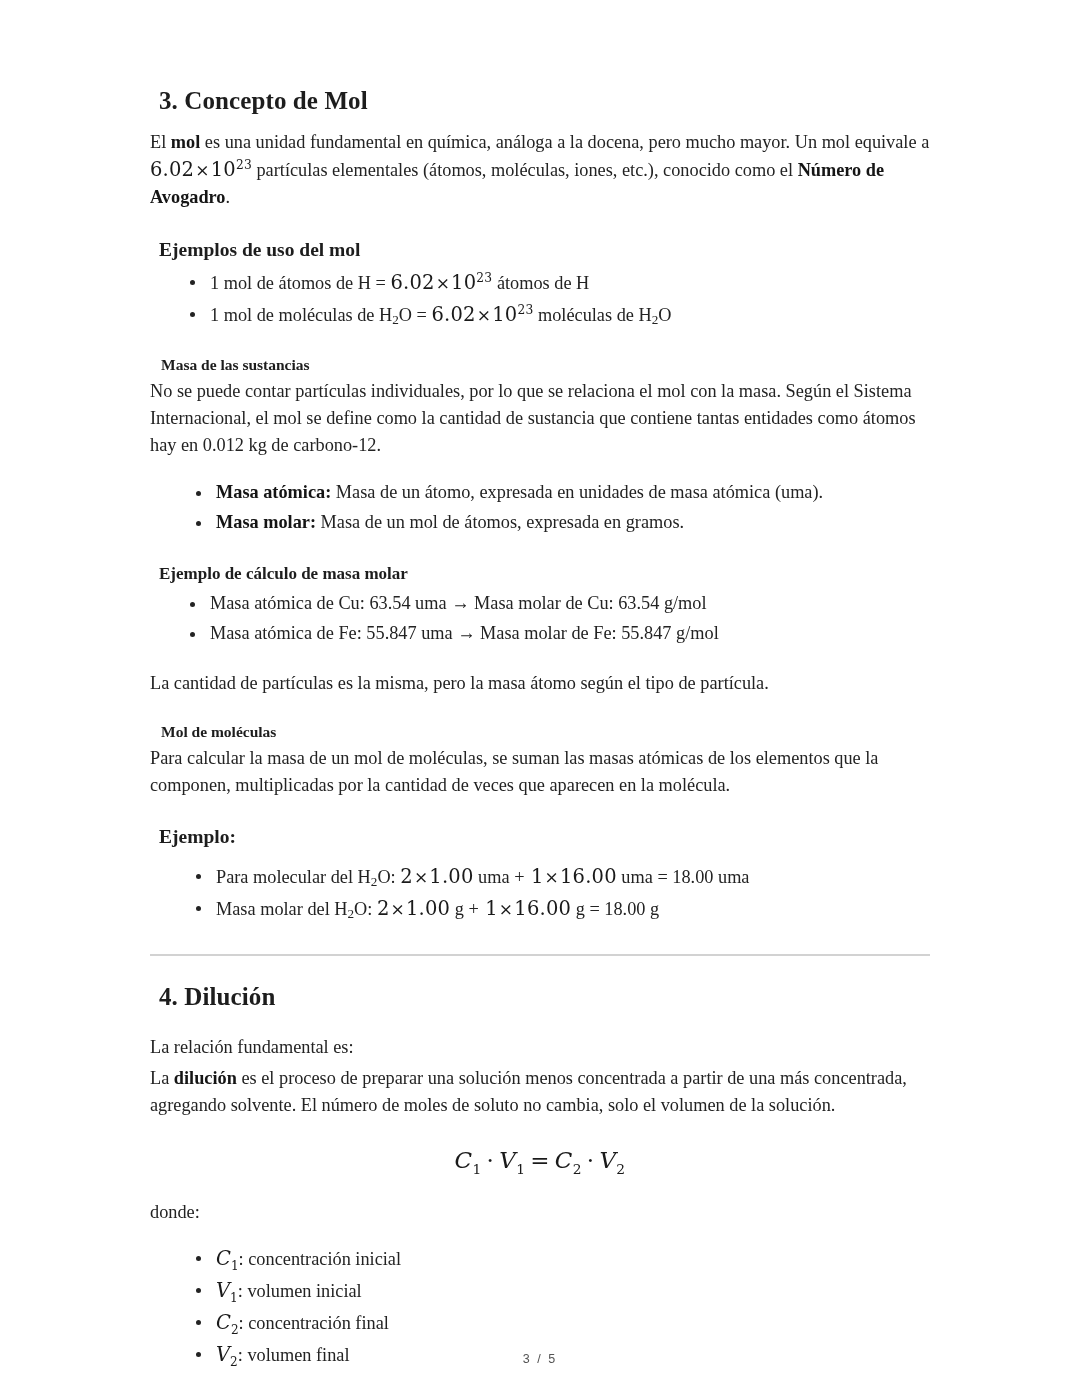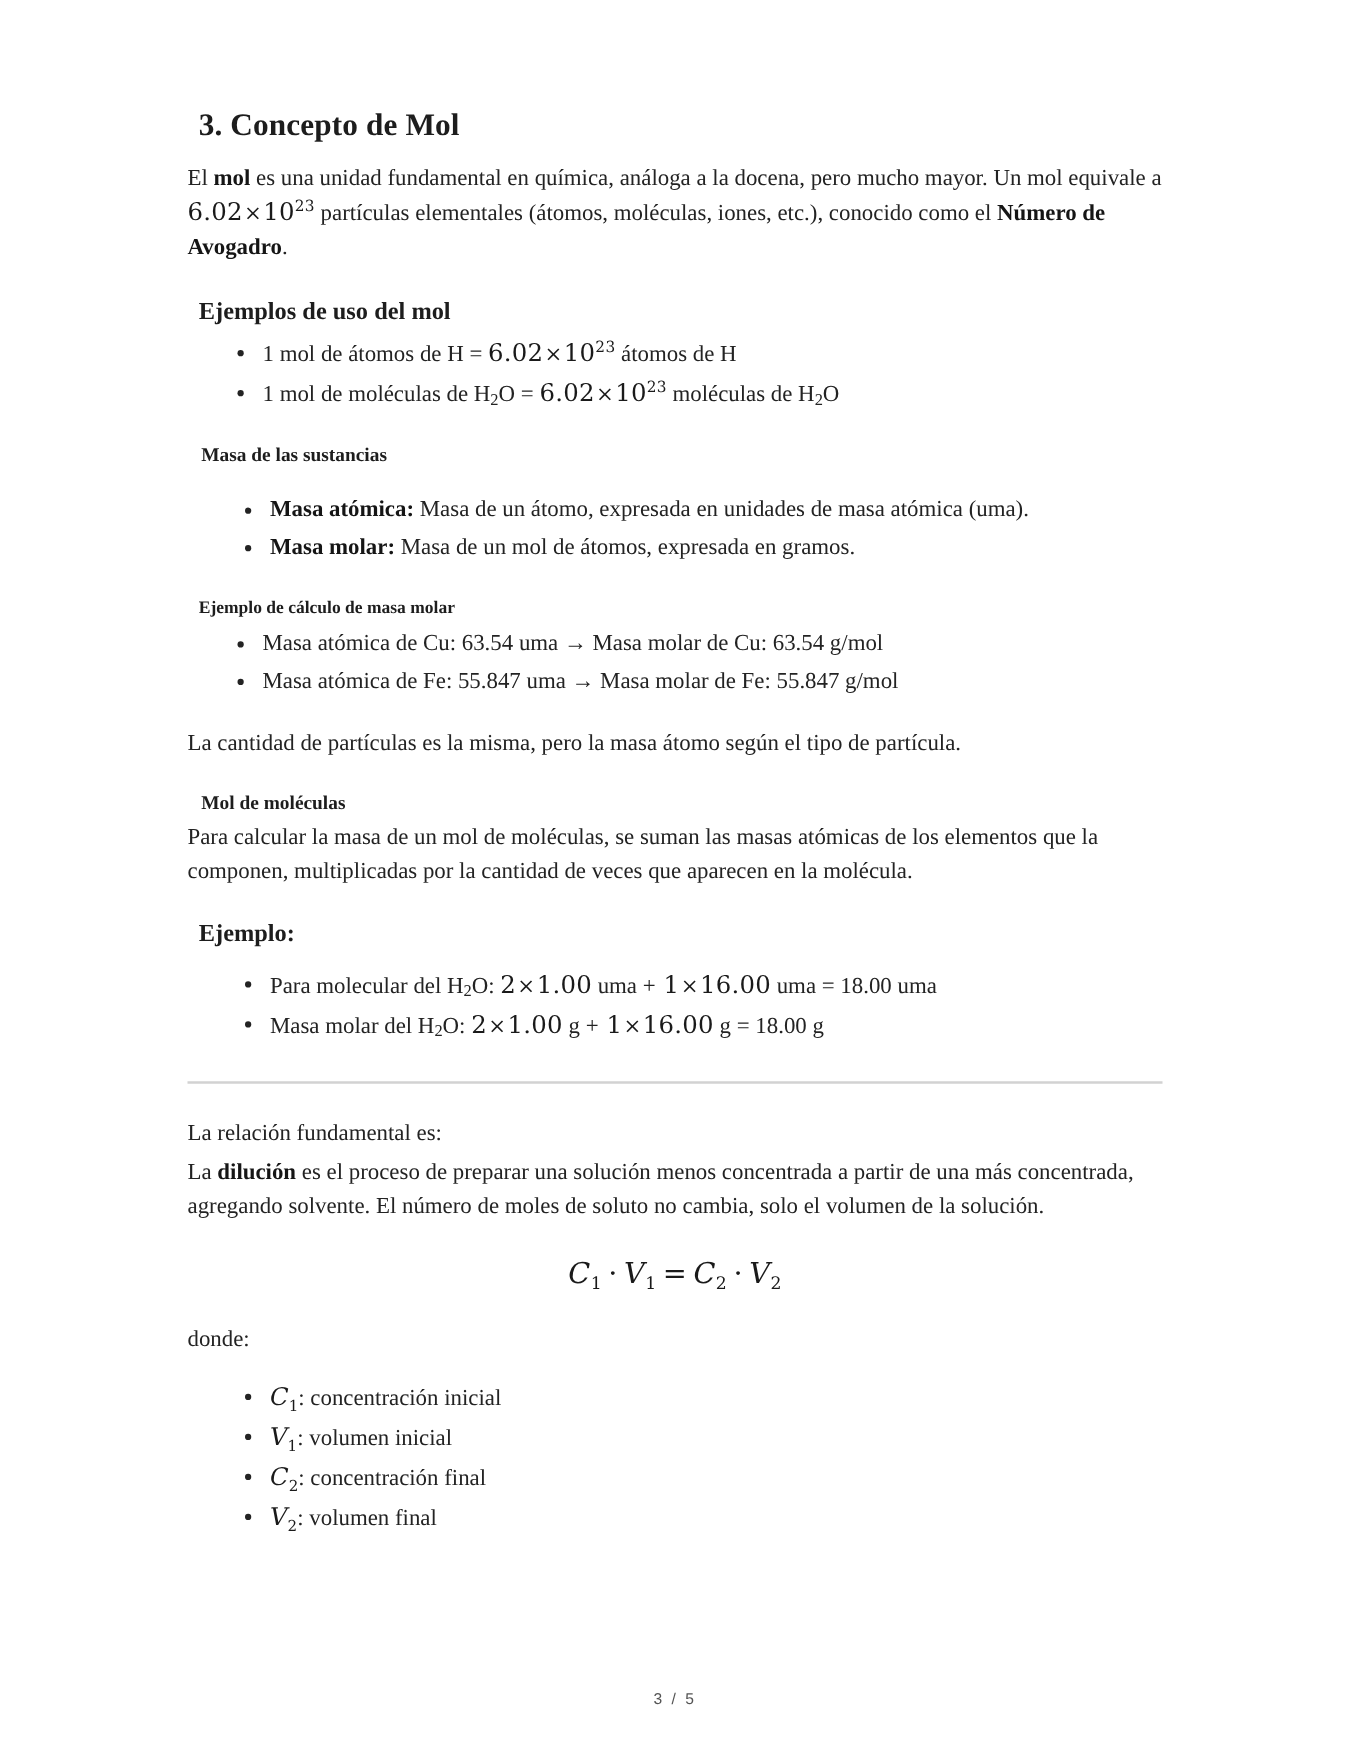--- a/index.html
+++ b/index.html
@@ -37,21 +37,21 @@
   }
   h3.sub {
     font-size: 19.5px;
     font-weight: bold;
     margin: 26px 0 6px 0;
     padding-left: 9px;
     color: #1d1d1d;
     line-height: 1.25;
   }
   h4.sub2 {
-    font-size: 14px;
+    font-size: 17px;
     font-weight: bold;
     margin: 26px 0 5px 0;
     padding-left: 9px;
     color: #1d1d1d;
     line-height: 1.25;
   }
   h5.sub3 {
     font-size: 15.5px;
     font-weight: bold;
     margin: 25px 0 4px 0;
@@ -177,20 +177,21 @@
 
     <h3 class="sub">Ejemplos de uso del mol</h3>
 
     <ul class="bul tight">
       <li><span>1 mol de átomos de H = </span><span class="m"><span>6.02</span><span class="times">×</span><span>10</span><sup>23</sup></span><span> átomos de H</span></li>
       <li><span>1 mol de moléculas de H</span><sub class="chem">2</sub><span>O = </span><span class="m"><span>6.02</span><span class="times">×</span><span>10</span><sup>23</sup></span><span> moléculas de H</span><sub class="chem">2</sub><span>O</span></li>
     </ul>
 
     <h5 class="sub3">Masa de las sustancias</h5>
 
+    <p class="body">No se puede contar partículas individuales, por lo que se relaciona el mol con la masa. Según el Sistema Internacional, el mol se define como la cantidad de sustancia que contiene tantas entidades como átomos hay en 0.012 kg de carbono-12.</p>
 
     <ul class="bul deep" style="margin-top:20px">
       <li><b>Masa atómica:</b><span> Masa de un átomo, expresada en unidades de masa atómica (uma).</span></li>
       <li><b>Masa molar:</b><span> Masa de un mol de átomos, expresada en gramos.</span></li>
     </ul>
 
     <h4 class="sub2">Ejemplo de cálculo de masa molar</h4>
 
     <ul class="bul tight">
       <li>Masa atómica de Cu: 63.54 uma  →  Masa molar de Cu: 63.54 g/mol</li>
@@ -205,20 +206,21 @@
 
     <h3 class="sub">Ejemplo:</h3>
 
     <ul class="bul deep" style="margin-top:12px">
       <li><span>Para molecular del H</span><sub class="chem">2</sub><span>O: </span><span class="m"><span>2</span><span class="times">×</span><span>1.00</span></span><span> uma </span><span>+</span><span class="m"><span> 1</span><span class="times">×</span><span>16.00</span></span><span> uma </span><span>=</span><span> 18.00 uma</span></li>
       <li><span>Masa molar del H</span><sub class="chem">2</sub><span>O: </span><span class="m"><span>2</span><span class="times">×</span><span>1.00</span></span><span> g </span><span>+</span><span class="m"><span> 1</span><span class="times">×</span><span>16.00</span></span><span> g </span><span>=</span><span> 18.00 g</span></li>
     </ul>
 
     <hr class="rule">
 
+    <h2 class="sec">4. Dilución</h2>
 
     <p class="body gap">La relación fundamental es:</p>
 
     <p class="body"><span>La </span><b>dilución</b><span> es el proceso de preparar una solución menos concentrada a partir de una más concentrada, agregando solvente. El número de moles de soluto no cambia, solo el volumen de la solución.</span></p>
 
     <div class="eq"><span>C</span><sub>1</sub><span class="op">·</span><span>V</span><sub>1</sub><span class="op">=</span><span>C</span><sub>2</sub><span class="op">·</span><span>V</span><sub>2</sub></div>
 
     <p class="body">donde:</p>
 
     <ul class="bul deep" style="margin-top:18px">

